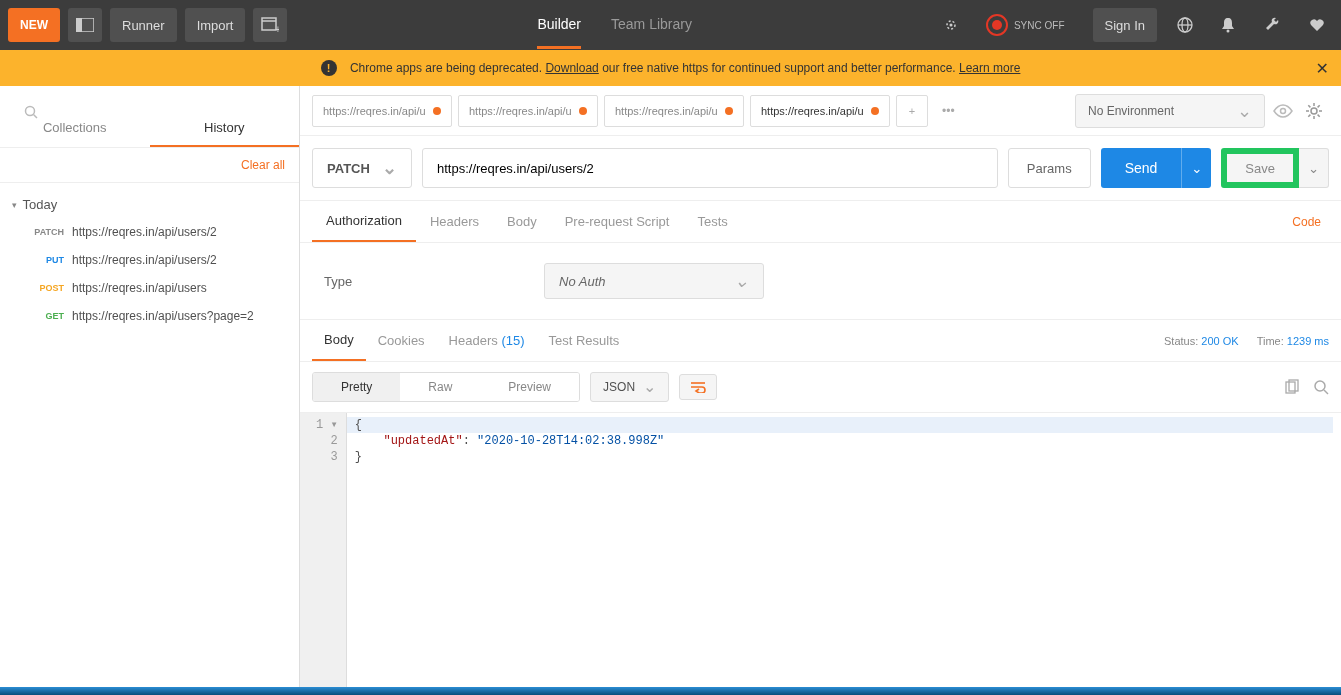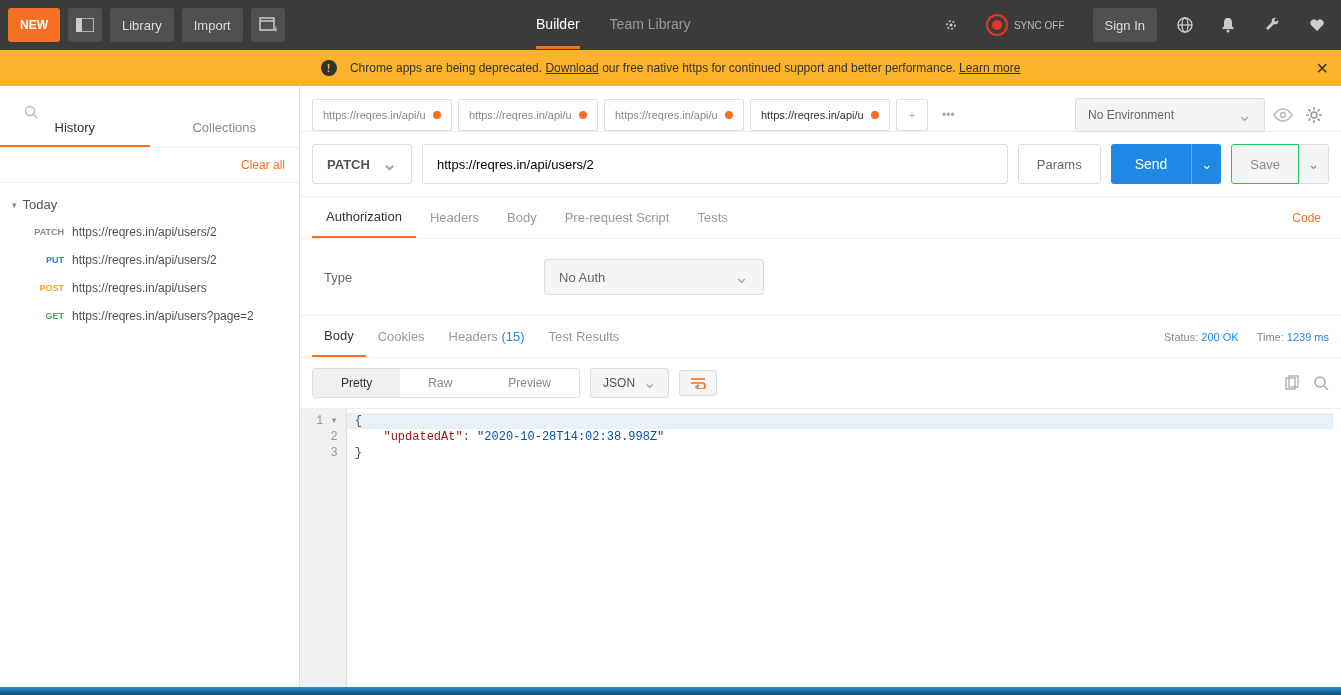--- a/index.html
+++ b/index.html
@@ -37,49 +37,49 @@
 .hist-header { display: flex; align-items: center; padding: 6px 12px; font-size: 13px; color: #555; cursor: pointer; }
 .hist-header::before { content: "▾"; font-size: 9px; margin-right: 6px; color: #888; }
 .hist-item { display: flex; align-items: center; padding: 7px 12px 7px 28px; font-size: 12px; cursor: pointer; }
 .method { width: 36px; font-size: 9px; font-weight: bold; text-align: right; margin-right: 8px; }
 .m-patch { color: #888; }
 .m-put { color: #1e88e5; }
 .m-post { color: #f5a623; }
 .m-get { color: #4caf50; }
 
 .content { flex: 1; display: flex; flex-direction: column; }
-.envbar { height: 34px; border-bottom: 1px solid #eee; display: flex; align-items: center; padding: 0 12px; margin-top: 12px; }
+.envbar { height: 50px; border-bottom: 1px solid #eee; display: flex; align-items: center; padding: 0 12px; }
 .req-tabs { display: flex; flex: 1; gap: 6px; align-items: center; }
 .req-tab { border: 1px solid #ddd; height: 32px; display: flex; align-items: center; padding: 0 10px; font-size: 11px; color: #888; width: 140px; cursor: pointer; border-radius: 2px; background: #fff; }
 .req-tab.active { color: #333; }
 .req-tab .dot { width: 8px; height: 8px; border-radius: 50%; background: #f47023; margin-left: auto; flex-shrink: 0; }
 .req-tab-add { width: 32px; justify-content: center; color: #aaa; }
 .env-right { display: flex; align-items: center; gap: 8px; }
 .env-select { width: 190px; height: 34px; border: 1px solid #ddd; background: #f5f5f5; display: flex; align-items: center; padding: 0 12px; color: #666; font-size: 12px; cursor: pointer; border-radius: 3px; }
 .env-select::after { content: "⌄"; margin-left: auto; font-size: 18px; color: #aaa; line-height: 10px; }
 .env-icon { color: #aaa; width: 24px; text-align: center; cursor: pointer; font-size: 16px; }
 
 .url-row { display: flex; padding: 12px; gap: 10px; border-bottom: 1px solid #eee; }
 .method-select { width: 100px; height: 40px; border: 1px solid #ddd; display: flex; align-items: center; padding: 0 14px; font-size: 13px; font-weight: bold; color: #555; cursor: pointer; border-radius: 3px; }
 .method-select::after { content: "⌄"; margin-left: auto; font-size: 18px; color: #aaa; line-height: 10px; }
 .url-input { flex: 1; height: 40px; border: 1px solid #ddd; padding: 0 14px; font-size: 13px; border-radius: 3px; }
 .params-btn { height: 40px; padding: 0 18px; border: 1px solid #ddd; background: #fff; color: #666; font-size: 13px; cursor: pointer; border-radius: 3px; }
 .send-btn { height: 40px; padding: 0 24px; background: #1e88e5; color: #fff; border: none; font-size: 14px; cursor: pointer; border-radius: 3px 0 0 3px; }
 .send-dd { height: 40px; width: 30px; background: #1e88e5; border: none; border-left: 1px solid rgba(255,255,255,.3); color: #fff; cursor: pointer; border-radius: 0 3px 3px 0; }
-.save-btn { height: 40px; padding: 0 18px; border: 1px solid #22c55e; background: #f5f5f5; color: #888; font-size: 13px; cursor: pointer; border-radius: 3px 0 0 3px; }
+.save-btn { height: 40px; padding: 0 18px; border: 6px solid #22c55e; background: #f5f5f5; color: #888; font-size: 13px; cursor: pointer; border-radius: 3px 0 0 3px; }
 .save-dd { height: 40px; width: 30px; border: 1px solid #ddd; border-left: none; background: #f5f5f5; color: #888; cursor: pointer; border-radius: 0 3px 3px 0; }
 
 .req-section-tabs { display: flex; border-bottom: 1px solid #eee; padding: 0 12px; align-items: center; }
 .rs-tab { padding: 12px 14px; font-size: 13px; color: #999; cursor: pointer; }
 .rs-tab.active { color: #333; border-bottom: 2px solid #f47023; }
 .code-link { margin-left: auto; color: #f47023; font-size: 12px; cursor: pointer; padding: 0 8px; }
 
 .auth-row { padding: 20px 24px; display: flex; align-items: center; border-bottom: 1px solid #eee; }
 .auth-label { width: 220px; font-size: 13px; color: #666; }
-.auth-select { width: 220px; height: 36px; border: 1px solid #ddd; background: #f5f5f5; display: flex; align-items: center; padding: 0 14px; color: #666; font-size: 13px; cursor: pointer; border-radius: 3px; }
+.auth-select { width: 220px; height: 36px; border: 1px solid #ddd; background: #f5f5f5; display: flex; align-items: center; padding: 0 14px; color: #666; font-size: 13px; cursor: pointer; border-radius: 3px; font-style: italic; }
 .auth-select::after { content: "⌄"; margin-left: auto; font-size: 18px; color: #aaa; line-height: 10px; }
 
 .resp-tabs { display: flex; padding: 0 12px; align-items: center; border-bottom: 1px solid #eee; }
 .resp-tab { padding: 12px 12px; font-size: 13px; color: #999; cursor: pointer; }
 .resp-tab.active { color: #333; border-bottom: 2px solid #f47023; }
 .resp-tab .count { color: #1e88e5; }
 .resp-meta { margin-left: auto; display: flex; gap: 18px; font-size: 11px; color: #888; }
 .resp-meta .val { color: #1e88e5; }
 
 .view-row { display: flex; padding: 10px 12px; gap: 10px; align-items: center; border-bottom: 1px solid #eee; }
@@ -108,21 +108,21 @@
 <body>
 
 <div class="topbar">
   <button class="btn new-btn">NEW</button>
   <button class="btn icon-btn">
     <svg width="18" height="14" viewBox="0 0 18 14">
         <rect x="0" y="0" width="18" height="14" fill="none" stroke="#ccc" stroke-width="1.5"></rect>
         <rect x="0" y="0" width="6" height="14" fill="#ccc"></rect>
       </svg>
   </button>
-  <button class="btn grey-btn">Library</button>
+  <button class="btn grey-btn">Runner</button>
   <button class="btn grey-btn">Import</button>
   <button class="btn icon-btn">
     <svg width="18" height="16" viewBox="0 0 18 16">
         <rect x="1" y="1" width="14" height="12" fill="none" stroke="#ccc" stroke-width="1.5"></rect>
         <line x1="1" y1="4" x2="15" y2="4" stroke="#ccc" stroke-width="1.5"></line>
         <text x="14" y="16" fill="#ccc" font-size="10">+</text>
       </svg>
   </button>
   <div class="top-center">
     <div class="top-tab active">Builder</div>
@@ -180,22 +180,22 @@
   <div class="sidebar">
     <div class="filter-wrap" style="position:relative">
       <span class="filter-icon">
         <svg width="14" height="14" viewBox="0 0 14 14">
             <circle cx="6" cy="6" r="4.5" fill="none" stroke="#bbb" stroke-width="1.5"></circle>
             <line x1="9.5" y1="9.5" x2="13" y2="13" stroke="#bbb" stroke-width="1.5"></line>
           </svg>
       </span>
     </div>
     <div class="side-tabs">
+      <div class="side-tab">Collections</div>
       <div class="side-tab active">History</div>
-      <div class="side-tab">Collections</div>
     </div>
     <div class="clear-all">Clear all</div>
     <div class="hist-group">
       <div class="hist-header">Today</div>
       <div id="hist-list">
           <div class="hist-item">
             <span class="method m-patch">PATCH</span>
             <span>https://reqres.in/api/users/2</span>
           </div>
           <div class="hist-item">

